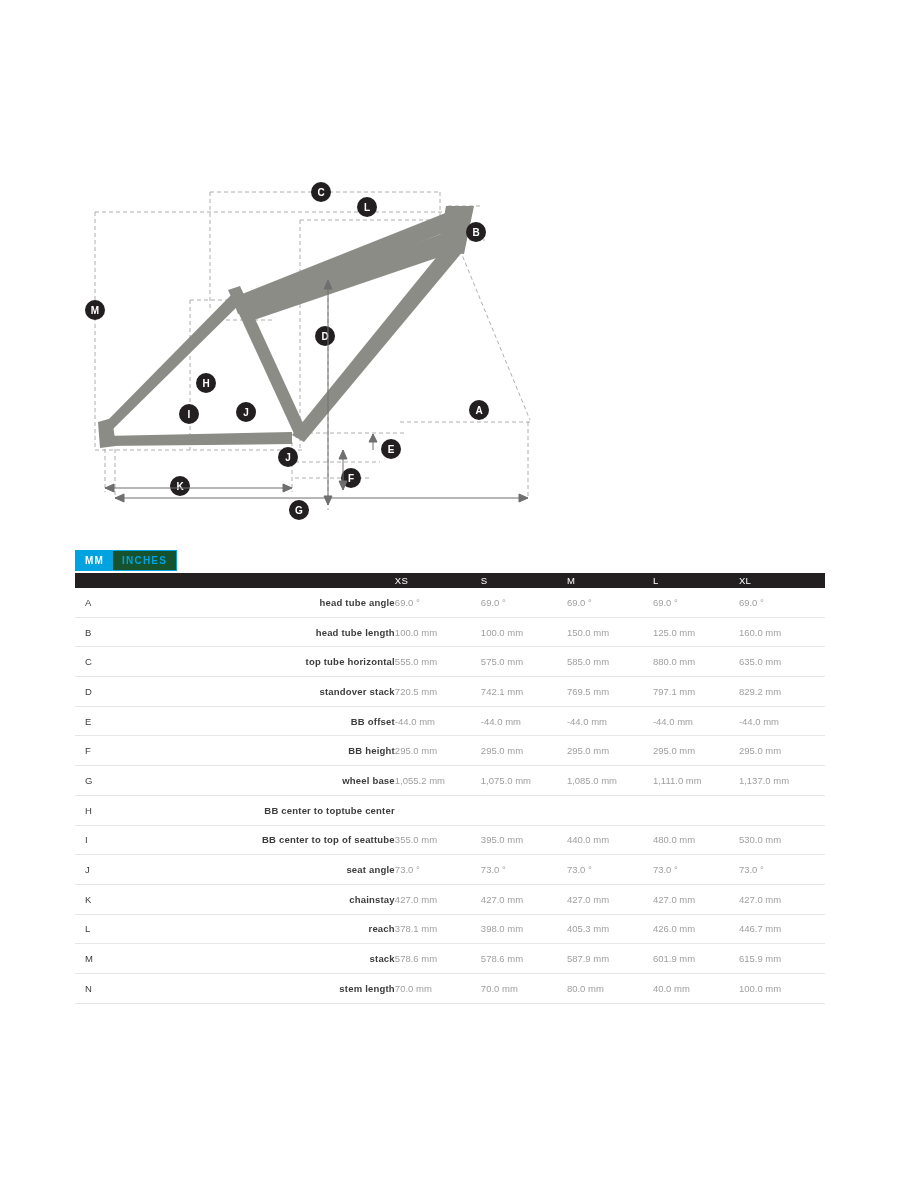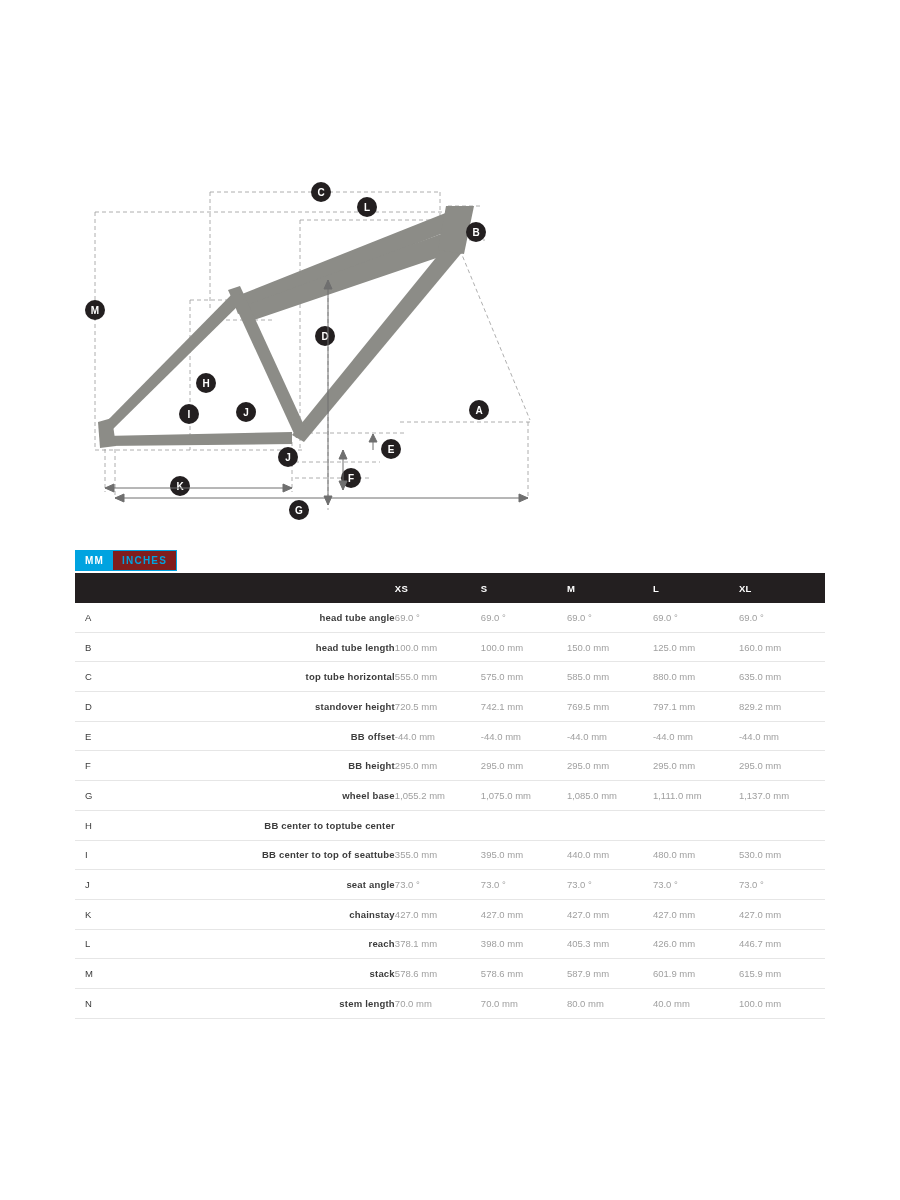--- a/index.html
+++ b/index.html
@@ -49,39 +49,39 @@
     cursor: pointer;
     box-sizing: border-box;
     height: 100%;
   }
   .unit-btn.active {
     background: #00a3e0;
     color: #ffffff;
     text-align: right;
   }
   .unit-btn.inactive {
-    background: #7f1d1d;
+    background: #14532d;
     color: #00a3e0;
   }
 
   
   #geometry-table {
     position: absolute;
     left: 75px;
     top: 573px;
     width: 750px;
     border-collapse: collapse;
     font-size: 9.5px;
   }
   #geometry-table thead th {
     background: #231f20;
     color: #ffffff;
-    font-weight: bold;
+    font-weight: normal;
     text-align: left;
-    height: 30px;
+    height: 15px;
     padding: 0;
     font-size: 9.5px;
     letter-spacing: 0.3px;
   }
   #geometry-table tbody td {
     height: 28.7px;
     padding: 0;
     border-bottom: 1px solid #e6e6e6;
     vertical-align: middle;
     color: #a0a0a0;
@@ -288,21 +288,21 @@
       <td class="col-letter">C</td>
       <td class="col-label">top tube horizontal</td>
       <td class="col-v">555.0 mm</td>
       <td class="col-v">575.0 mm</td>
       <td class="col-v">585.0 mm</td>
       <td class="col-v">880.0 mm</td>
       <td class="col-v">635.0 mm</td>
     </tr>
     <tr>
       <td class="col-letter">D</td>
-      <td class="col-label">standover height</td>
+      <td class="col-label">standover stack</td>
       <td class="col-v">720.5 mm</td>
       <td class="col-v">742.1 mm</td>
       <td class="col-v">769.5 mm</td>
       <td class="col-v">797.1 mm</td>
       <td class="col-v">829.2 mm</td>
     </tr>
     <tr>
       <td class="col-letter">E</td>
       <td class="col-label">BB offset</td>
       <td class="col-v">-44.0 mm</td>

